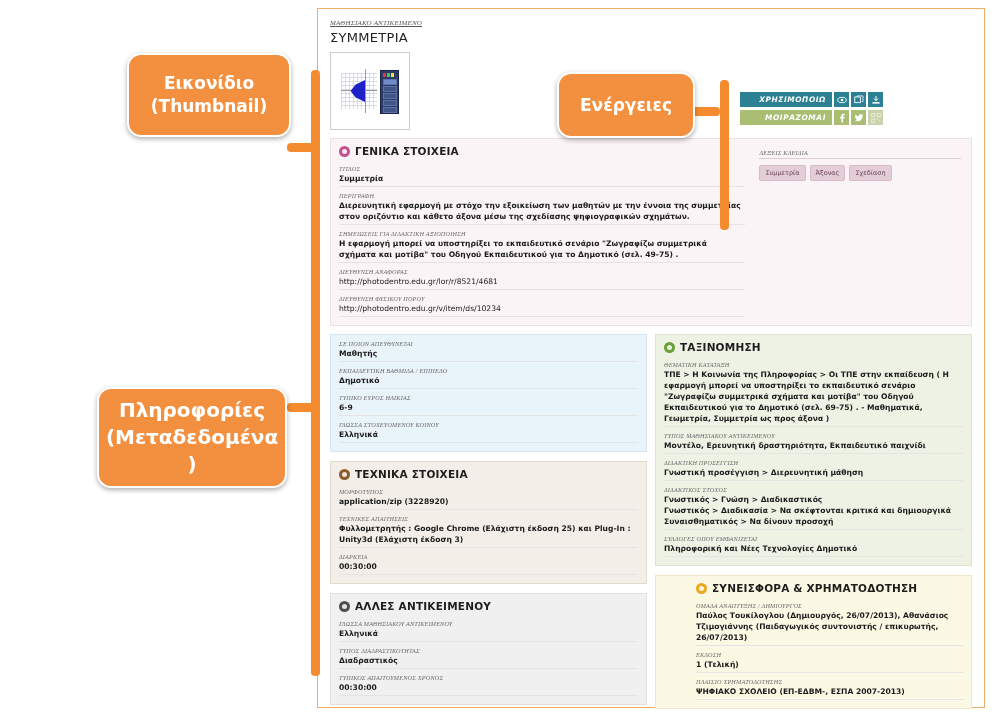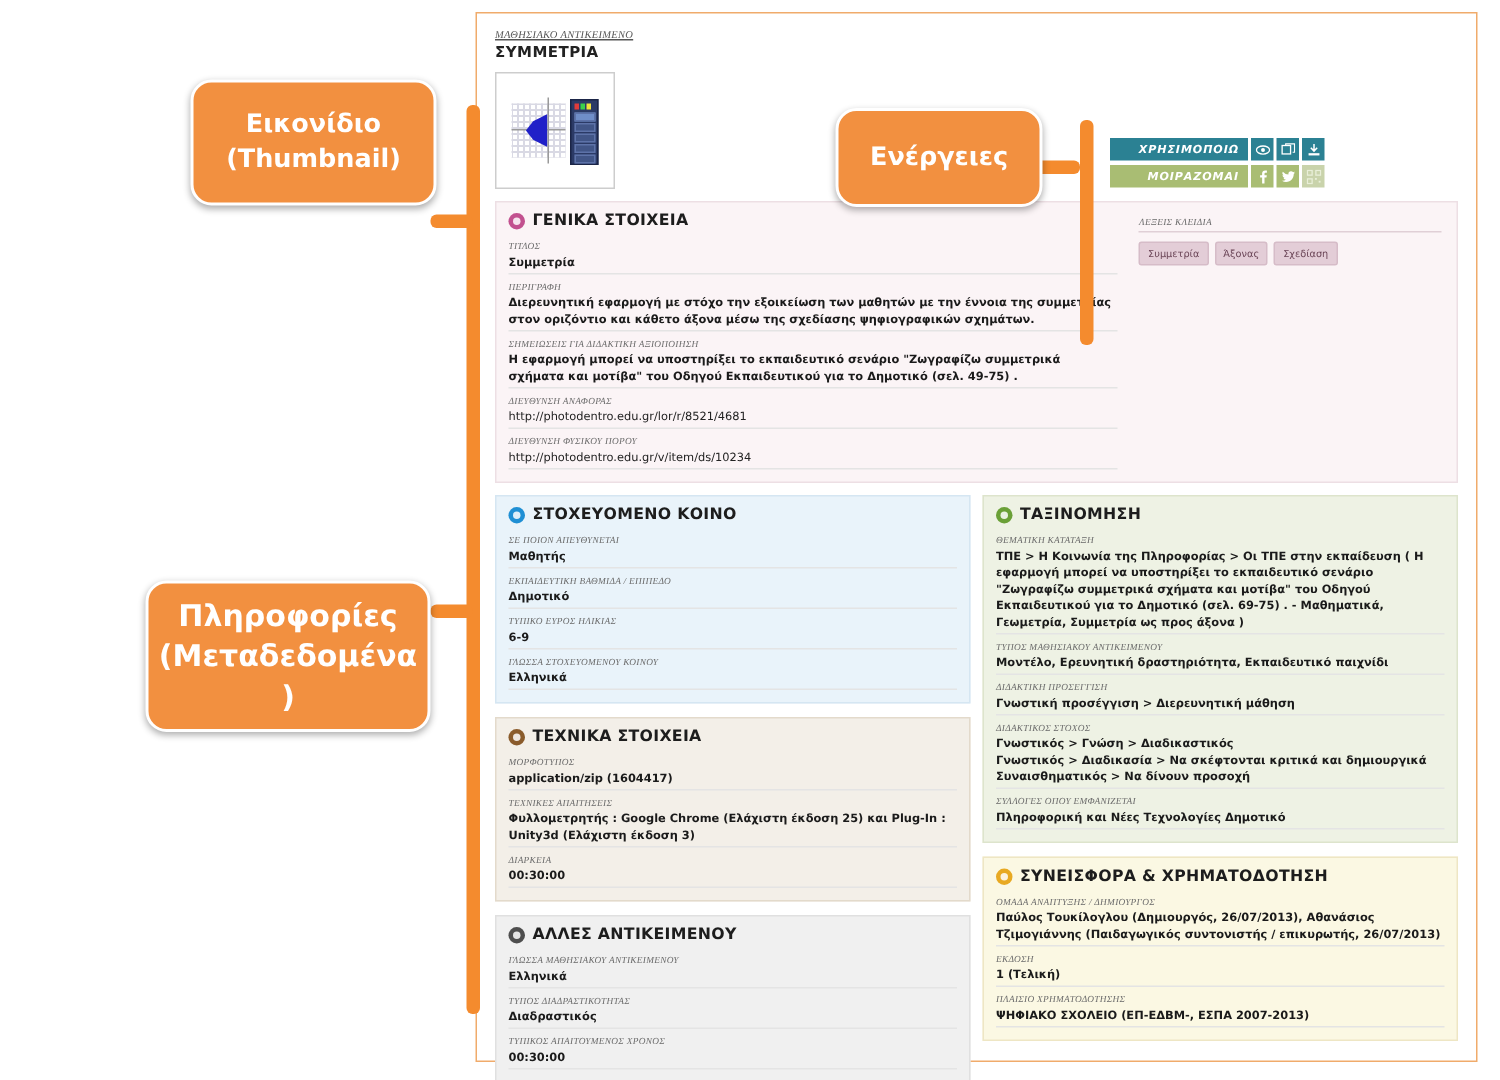--- a/index.html
+++ b/index.html
@@ -55,21 +55,21 @@
     z-index:3;
   }
   #card-inner{padding:10px 12px 0 12px;}
 
   .kicker{
     font-size:7px;color:#555;letter-spacing:.2px;font-style:italic;
     text-decoration:underline;text-transform:uppercase;
     font-family:"Liberation Serif",serif;
   }
   #obj-title{
-    font-size:10px;font-weight:bold;color:#222;letter-spacing:.3px;margin-top:3px;
+    font-size:13px;font-weight:normal;color:#222;letter-spacing:.3px;margin-top:3px;
   }
 
   
   #thumb-box{
     margin-top:7px;width:78px;height:76px;border:1px solid #cdcdcd;background:#fff;
     display:flex;align-items:center;justify-content:center;position:relative;
   }
   #thumb-art{width:58px;height:44px;position:relative;}
   .grid-bg{
     position:absolute;left:0;top:4px;width:36px;height:36px;
@@ -122,21 +122,21 @@
 
   #sec-audience{background:#e9f3fa;border:1px solid #d5e6f2;}
   .dot-blue{background:#1f8fd4;}
   #sec-technical{background:#f3efe8;border:1px solid #e3dacb;margin-top:9px;}
   .dot-brown{background:#8a5b2b;}
   #sec-other{background:#f0f0f0;border:1px solid #e0e0e0;margin-top:9px;}
   .dot-gray{background:#4e4e4e;}
 
   #sec-classification{background:#eef2e4;border:1px solid #dde4cc;}
   .dot-green{background:#6aa037;}
-  #sec-funding{background:#fbf8e3;border:1px solid #eee6c4;margin-top:9px;}
+  #sec-funding{background:#fbf8e3;border:1px solid #eee6c4;margin-top:9px;padding-left:32px;}
   .dot-yellow{background:#e8a922;}
 
   
   #actions{position:absolute;left:740px;top:92px;z-index:7;}
   .act-row{display:flex;align-items:stretch;gap:2px;margin-bottom:3px;font-style:italic;}
   .act-label{
     color:#ffffff;font-size:7.4px;font-weight:bold;letter-spacing:.6px;
     display:flex;align-items:center;justify-content:flex-end;
     padding:0 6px;height:15px;width:92px;box-sizing:border-box;
   }
@@ -277,44 +277,40 @@
             <span class="kw">Σχεδίαση</span>
           </div>
         </div>
       </div>
 
       <div id="cols">
 
         <div id="col-left">
 
           <div class="sec" id="sec-audience">
-            <div class="sec-hd">
-              <span class="dot dot-blue"></span>
-              <span class="ttl">ΣΤΟΧΕΥΟΜΕΝΟ ΚΟΙΝΟ</span>
-            </div>
             <div class="fields">
               <div class="fl">ΣΕ ΠΟΙΟΝ ΑΠΕΥΘΥΝΕΤΑΙ</div>
               <div class="fv">Μαθητής</div>
               <div class="fl">ΕΚΠΑΙΔΕΥΤΙΚΗ ΒΑΘΜΙΔΑ / ΕΠΙΠΕΔΟ</div>
               <div class="fv">Δημοτικό</div>
               <div class="fl">ΤΥΠΙΚΟ ΕΥΡΟΣ ΗΛΙΚΙΑΣ</div>
               <div class="fv">6-9</div>
               <div class="fl">ΓΛΩΣΣΑ ΣΤΟΧΕΥΟΜΕΝΟΥ ΚΟΙΝΟΥ</div>
               <div class="fv">Ελληνικά</div>
             </div>
           </div>
 
           <div class="sec" id="sec-technical">
             <div class="sec-hd">
               <span class="dot dot-brown"></span>
               <span class="ttl">ΤΕΧΝΙΚΑ ΣΤΟΙΧΕΙΑ</span>
             </div>
             <div class="fields">
               <div class="fl">ΜΟΡΦΟΤΥΠΟΣ</div>
-              <div class="fv">application/zip (1604417)</div>
+              <div class="fv">application/zip (3228920)</div>
               <div class="fl">ΤΕΧΝΙΚΕΣ ΑΠΑΙΤΗΣΕΙΣ</div>
               <div class="fv">Φυλλομετρητής : Google Chrome (Ελάχιστη έκδοση 25) και Plug-In : Unity3d (Ελάχιστη έκδοση 3)</div>
               <div class="fl">ΔΙΑΡΚΕΙΑ</div>
               <div class="fv">00:30:00</div>
             </div>
           </div>
 
           <div class="sec" id="sec-other">
             <div class="sec-hd">
               <span class="dot dot-gray"></span>

